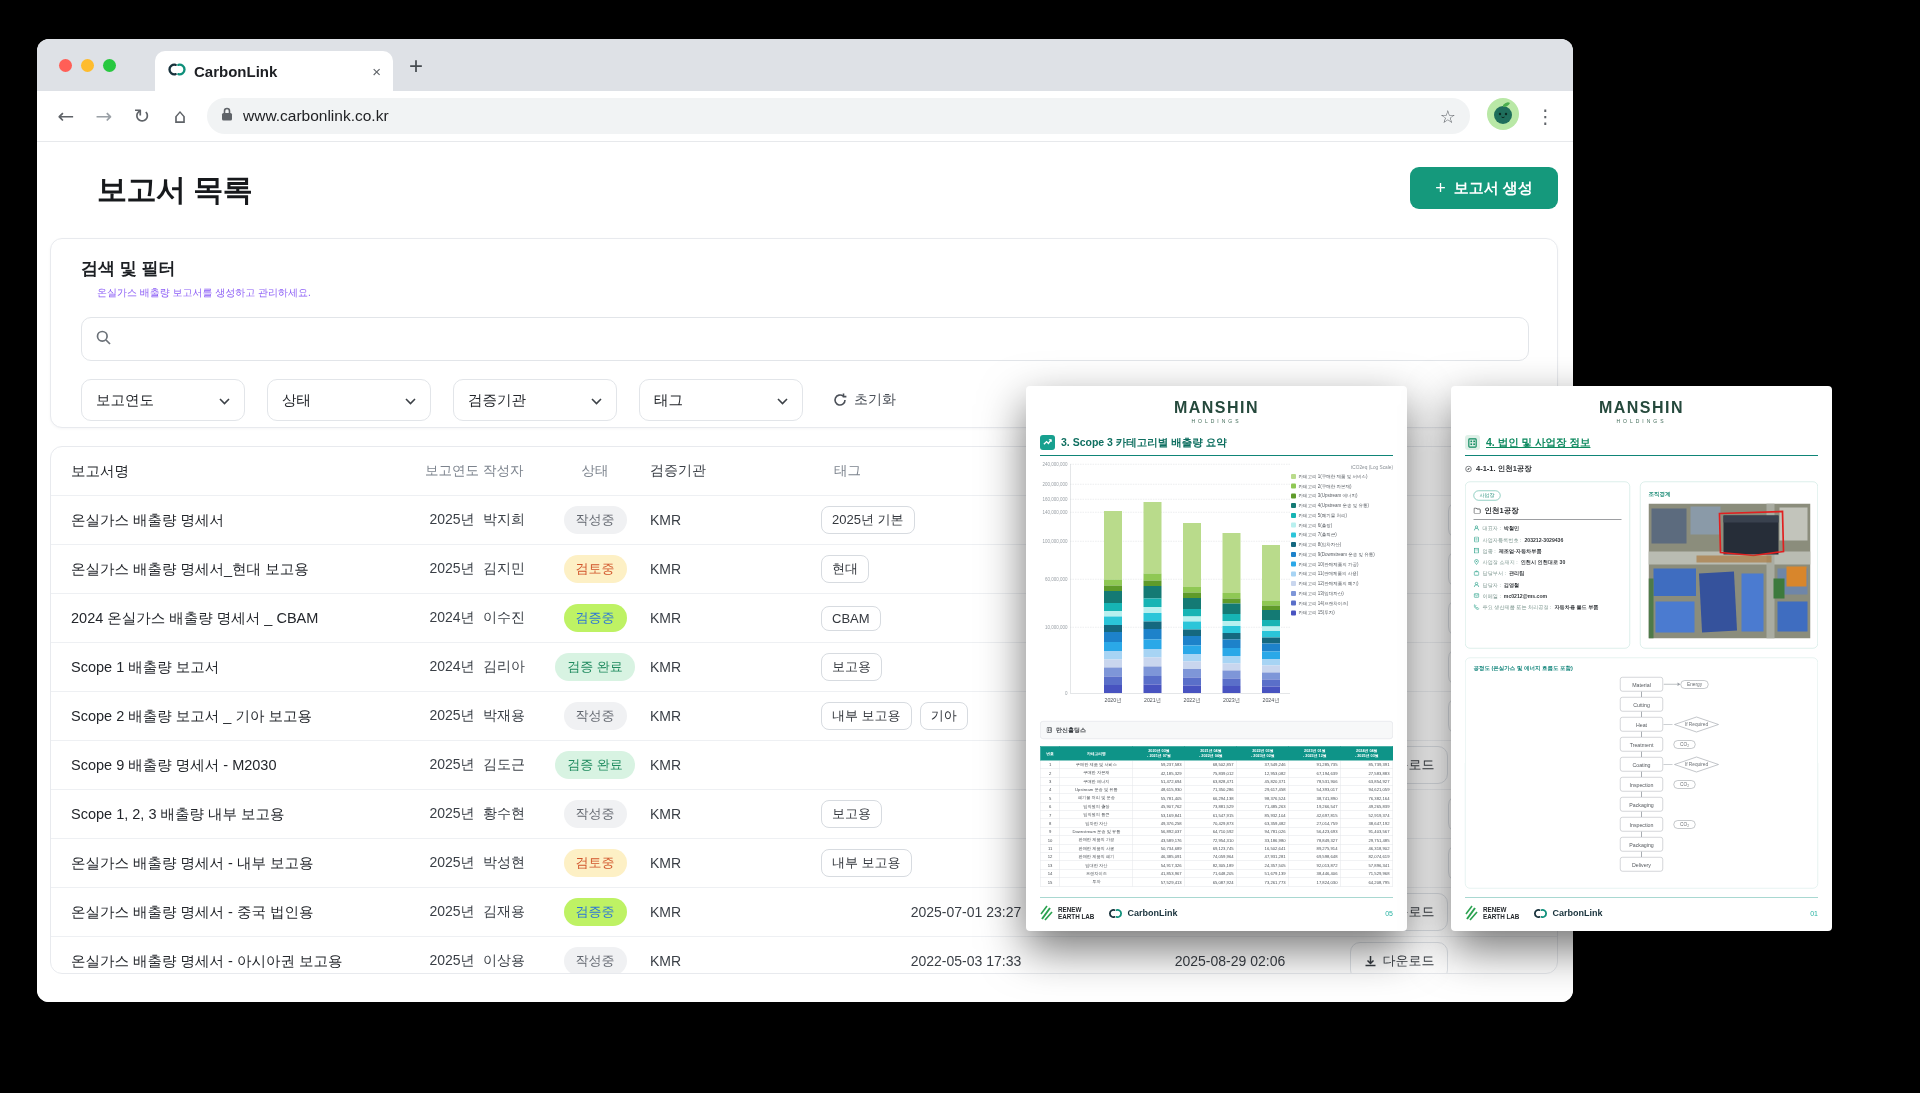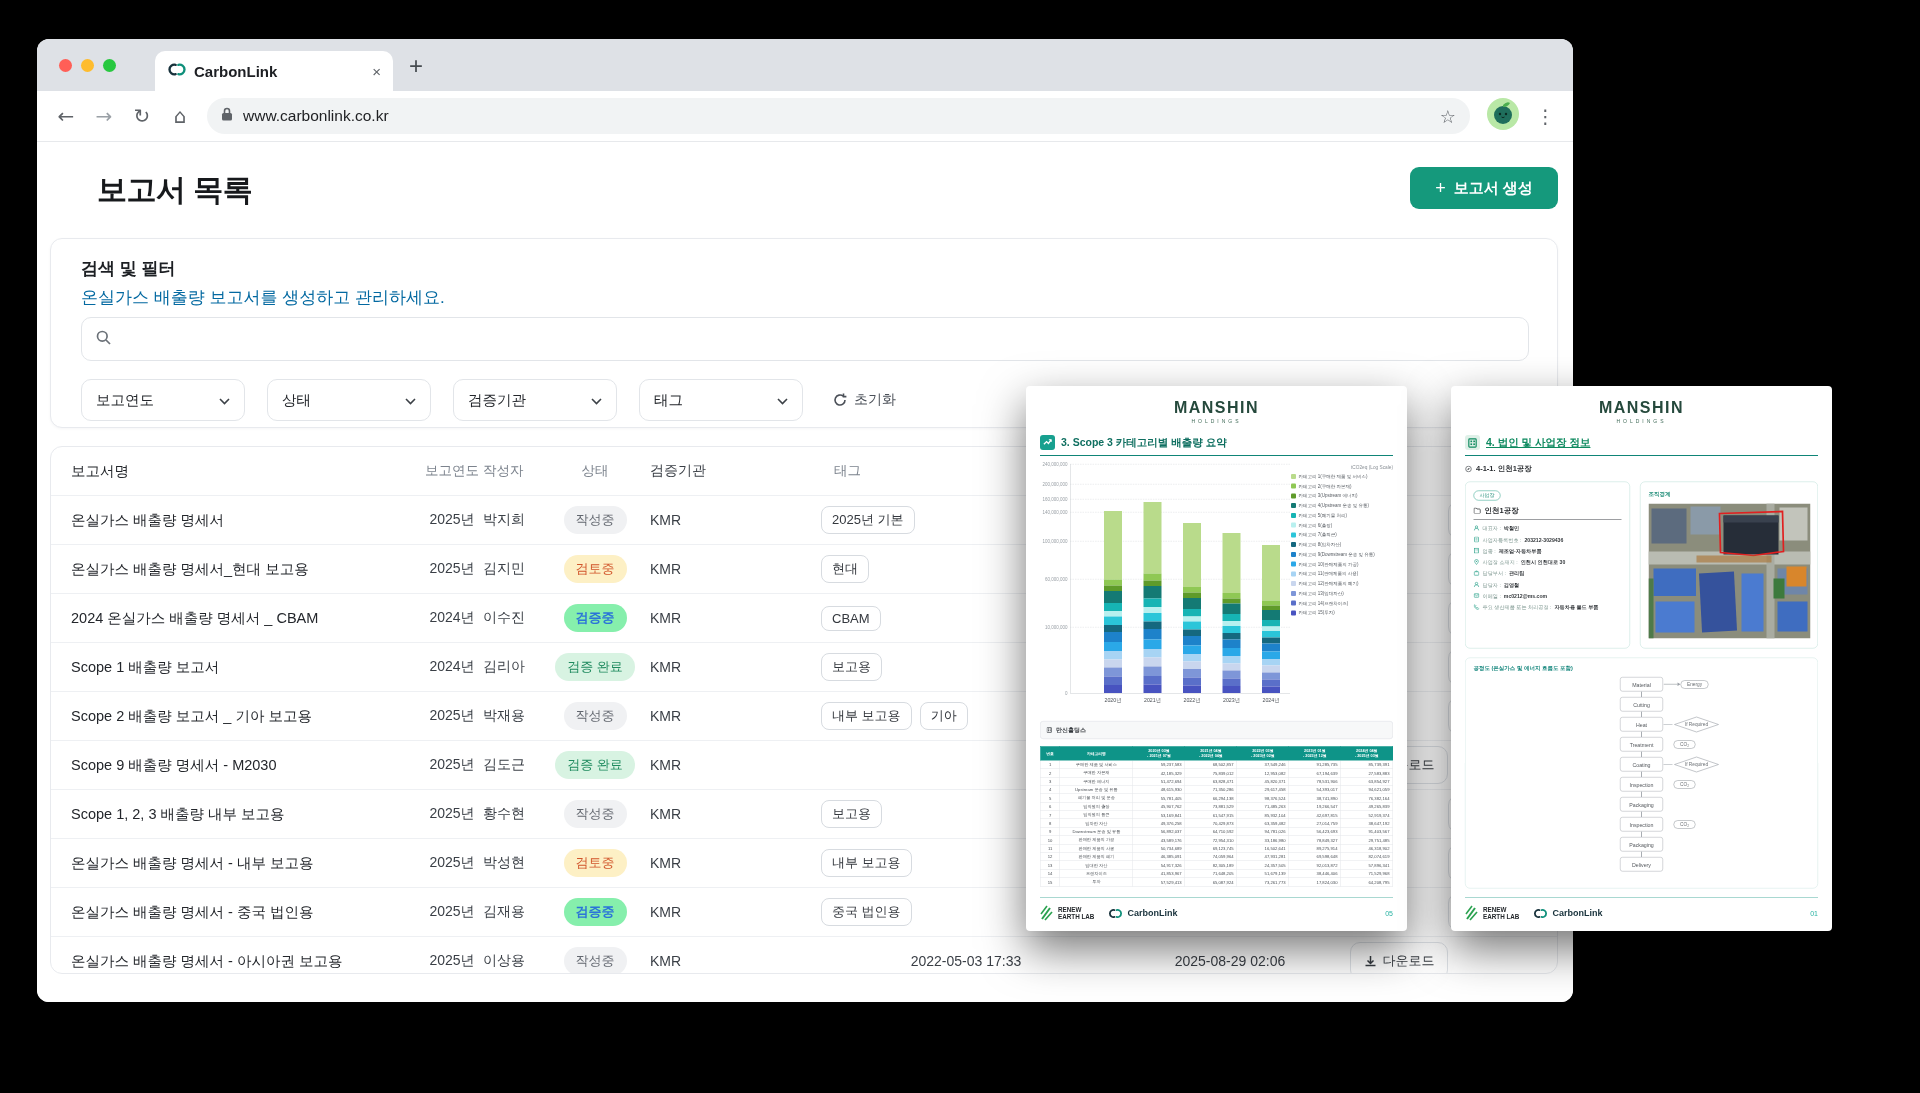--- a/index.html
+++ b/index.html
@@ -27,21 +27,21 @@
   
   .content{position:relative;height:861px;background:#fff;}
   .page-title{position:absolute;left:60px;top:28px;font-size:30px;font-weight:800;color:#17191c;letter-spacing:-.5px;}
   .create-btn{position:absolute;left:1373px;top:25px;width:148px;height:42px;background:#15997c;color:#fff;
               border:none;border-radius:9px;font-size:15px;font-weight:700;display:flex;align-items:center;justify-content:center;gap:8px;
               font-family:inherit;}
   .create-plus{font-size:18px;font-weight:400;}
   .card{position:absolute;background:#fff;border:1px solid #e8eaee;border-radius:12px;box-sizing:border-box;}
   .filter-card{left:13px;top:96px;width:1508px;height:190px;box-shadow:0 1px 3px rgba(20,30,40,.04);}
   .fc-title{position:absolute;left:30px;top:18px;font-size:17px;font-weight:800;color:#1c1f23;}
-  .fc-sub{position:absolute;left:30px;top:47px;font-size:17px;color:#0369a1;}
+  .fc-sub{position:absolute;left:46px;top:47px;font-size:10px;color:#8b5cf6;}
   .search{position:absolute;left:30px;top:78px;width:1448px;height:44px;border:1px solid #e2e5e9;border-radius:10px;
           display:flex;align-items:center;padding:0 14px;gap:10px;box-sizing:border-box;}
   .search input{border:none;outline:none;flex:1;font-size:14px;color:#33373d;font-family:inherit;background:transparent;}
   .search input::placeholder{color:#9aa3ad;}
   .ddrow{position:absolute;left:30px;top:140px;display:flex;gap:22px;align-items:center;}
   .dd{width:164px;height:42px;border:1px solid #e2e5e9;border-radius:10px;display:flex;align-items:center;
       justify-content:space-between;padding:0 14px;box-sizing:border-box;font-size:14.5px;color:#23262b;background:#fff;}
   .reset{display:flex;align-items:center;gap:7px;font-size:14px;color:#4b5058;margin-left:8px;}
   
   .table-card{left:13px;top:304px;width:1508px;height:528px;overflow:hidden;}
@@ -49,21 +49,21 @@
   .trow.body{border-top:1px solid #eef0f3;}
   .th{font-size:13.5px;color:#7c838d;font-weight:400;}
   .c-name{padding-left:20px;font-size:14.5px;color:#23262b;}
   .c-center{text-align:center;}
   .c-year,.c-author,.c-org,.c-date{font-size:14px;color:#3a3f46;}
   .c-org{padding-left:13px;}
   .c-tags{padding-left:30px;display:flex;gap:8px;align-items:center;}
   .badge{display:inline-block;padding:5px 12px;border-radius:999px;font-size:13px;font-weight:400;}
   .b-draft{background:#f0f1f3;color:#62676f;}
   .b-review{background:#fdf0c5;color:#d1542a;}
-  .b-verify{background:#86efac;color:#2b74d8;font-weight:bold;}
+  .b-verify{background:#bef264;color:#2b74d8;}
   .b-done{background:#d8f3e2;color:#1e8a5e;}
   .chip{padding:4px 10px;border:1px solid #d7dbe0;border-radius:8px;font-size:13px;color:#34383e;white-space:nowrap;}
   .dl-btn{margin-left:31px;width:98px;height:38px;border:1px solid #dfe3e8;border-radius:10px;background:#fff;
           display:flex;align-items:center;justify-content:center;gap:6px;font-size:13px;color:#373c42;font-family:inherit;}
   
   .doc{position:absolute;width:381px;height:545px;background:#fff;border-radius:4px;
        box-shadow:0 18px 45px rgba(0,0,0,.55);padding:14px;box-sizing:border-box;}
   .doc1{left:1026px;top:386px;}
   .doc2{left:1451px;top:386px;}
   .mh{text-align:center;line-height:1;}
@@ -404,23 +404,20 @@
                 <span>다운로드</span>
               </button>
             </div>
           </div>
           <div class="trow body">
             <div class="c-name">온실가스 배출량 명세서 - 중국 법인용</div>
             <div class="c-year c-center">2025년</div>
             <div class="c-author">김재용</div>
             <div class="c-center"><span class="badge b-verify">검증중</span></div>
             <div class="c-org">KMR</div>
-            <div class="c-tags">
-              <span class="chip">중국 법인용</span>
-            </div>
             <div class="c-date c-center">2025-07-01 23:27</div>
             <div class="c-date c-center">2024-12-17 16:44</div>
             <div>
               <button class="dl-btn">
                 <svg width="13" height="13" viewBox="0 0 13 13">
                   <path d="M6.5 1 v7 M3.5 5.5 L6.5 8.5 L9.5 5.5" stroke="#373c42" stroke-width="1.5" fill="none"></path>
                   <path d="M1.5 10.5 h10" stroke="#373c42" stroke-width="1.5"></path>
                 </svg>
                 <span>다운로드</span>
               </button>

